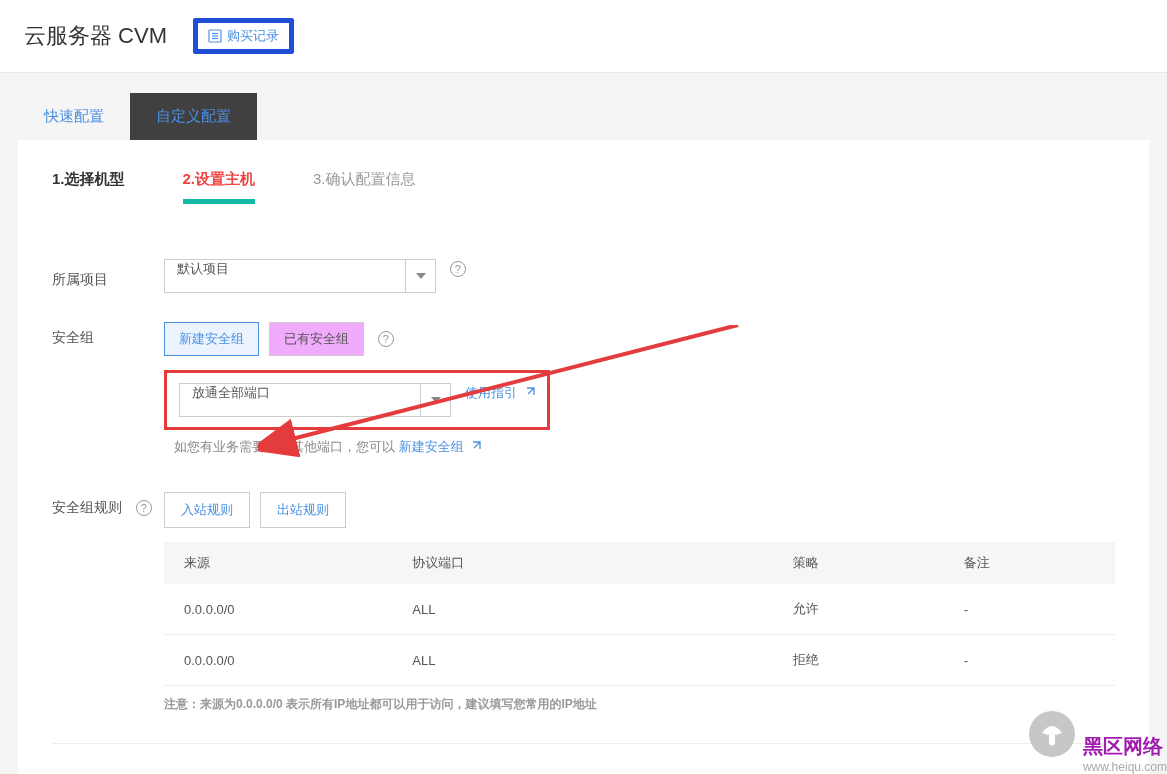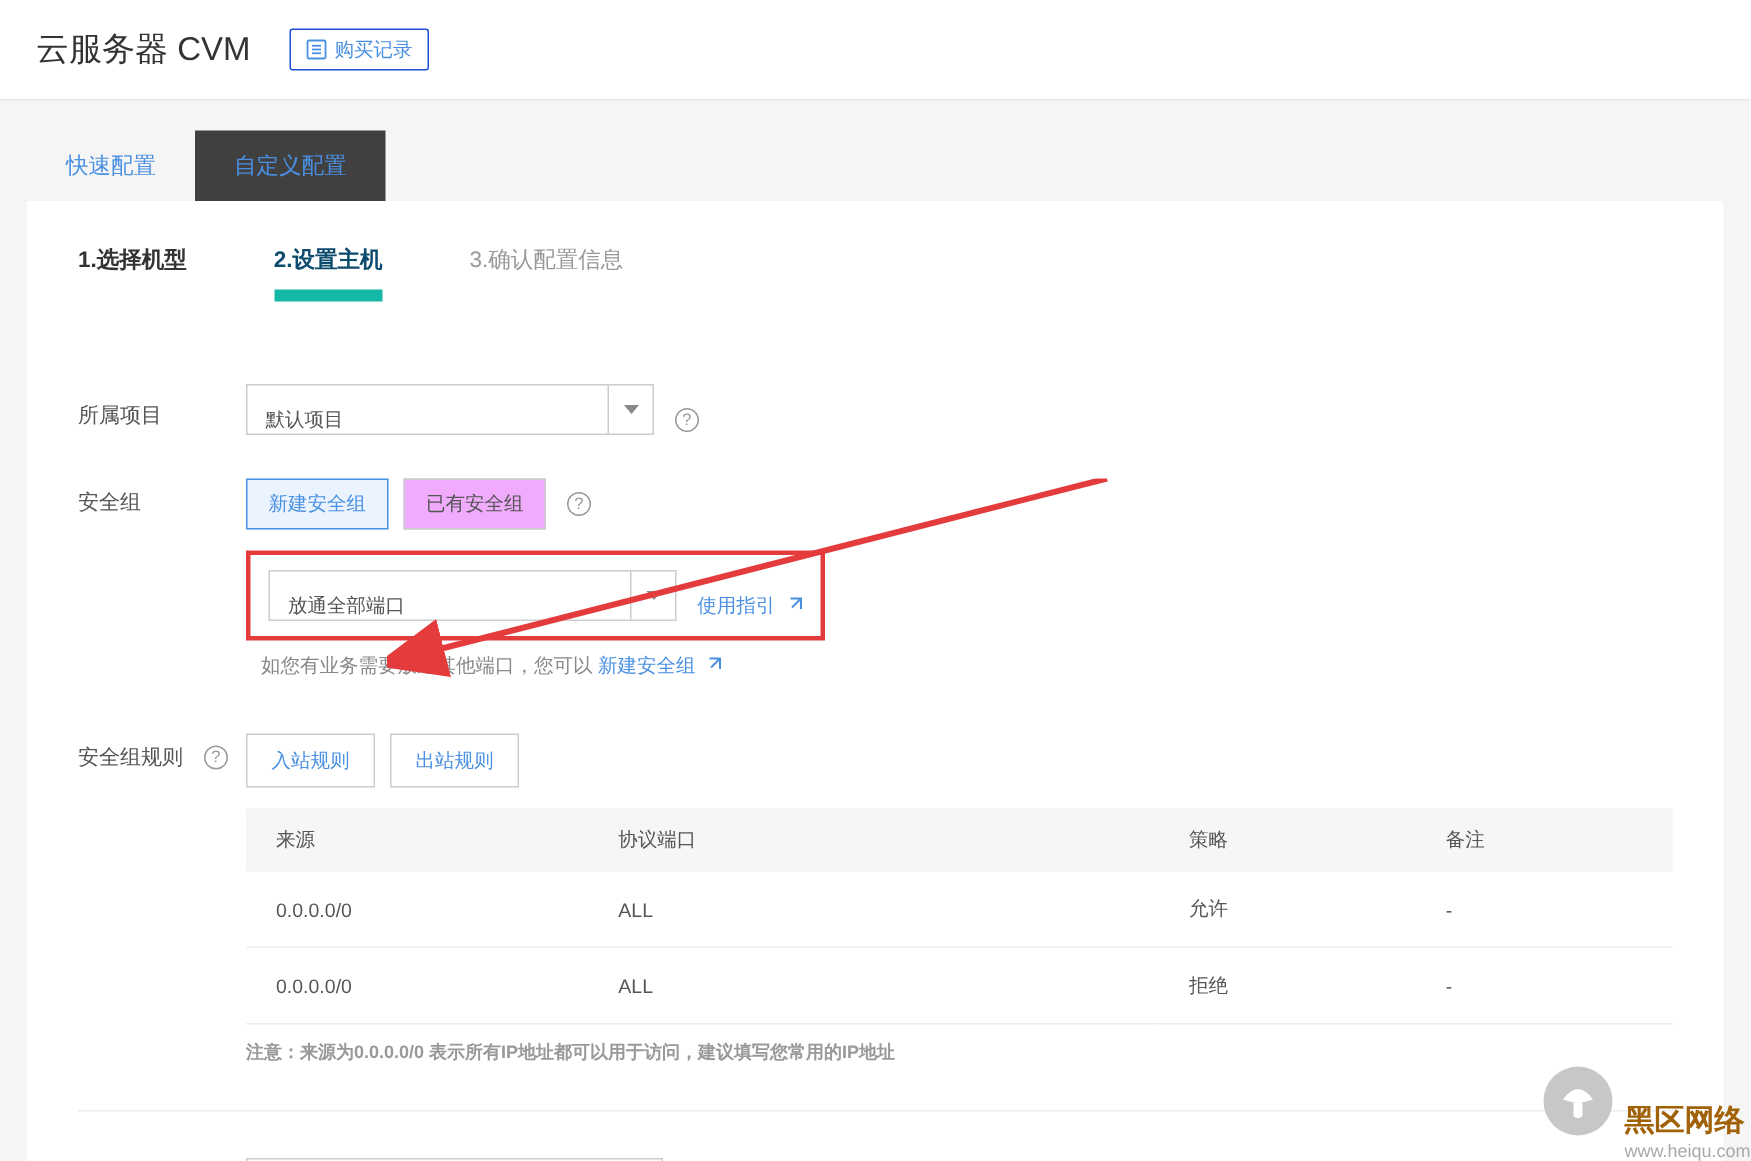--- a/index.html
+++ b/index.html
@@ -1,34 +1,34 @@
 <!DOCTYPE html>
 <html><head>
   <meta charset="utf-8">
   <style>
     * { box-sizing: border-box; margin: 0; padding: 0; }
     body { font-family: -apple-system, BlinkMacSystemFont, "PingFang SC", "Microsoft YaHei", sans-serif; font-size: 14px; color: #333; background: #f5f5f5; width: 1167px; }
     .header { background: #fff; padding: 18px 24px; display: flex; align-items: center; border-bottom: 1px solid #e8e8e8; }
     .header h1 { font-size: 22px; font-weight: 500; color: #333; margin-right: 26px; }
-    .record-btn { border: 1px solid #1d4ed8; color: #4a90e2; background: #fff; padding: 4px 10px; font-size: 13px; display: inline-flex; align-items: center; cursor: pointer; border-radius: 2px; }
+    .record-btn { border: 5px solid #1d4ed8; color: #4a90e2; background: #fff; padding: 4px 10px; font-size: 13px; display: inline-flex; align-items: center; cursor: pointer; border-radius: 2px; }
     .record-btn svg { margin-right: 5px; }
     .body-area { padding: 20px 18px; }
     .top-tabs { display: flex; }
     .top-tab { padding: 14px 26px; font-size: 15px; color: #4a90e2; cursor: pointer; background: transparent; }
     .top-tab.active { background: #404040; color: #4a90e2; }
     .panel { background: #fff; padding: 30px 34px 40px; position: relative; }
     .steps { display: flex; gap: 58px; padding-bottom: 6px; margin-bottom: 48px; }
     .step { font-size: 15px; font-weight: 600; color: #333; padding-bottom: 10px; cursor: pointer; }
-    .step.active { color: #0c4a6e; border-bottom: 8px solid #14b8a6; }
+    .step.active { color: #ef4444; border-bottom: 5px solid #14b8a6; }
     .step.future { color: #999; font-weight: 500; }
     .form-row { display: flex; align-items: center; margin-bottom: 28px; min-height: 36px; }
     .form-row.align-top { align-items: flex-start; }
     .label-col { width: 112px; font-size: 14px; color: #555; flex-shrink: 0; padding-top: 7px; }
     .content-col { flex: 1; position: relative; }
-    .select-box { display: inline-flex; align-items: flex-end; height: 34px; border: 1px solid #ccc; background: #fff; cursor: pointer; }
+    .select-box { display: inline-flex; align-items: flex-start; height: 34px; border: 1px solid #ccc; background: #fff; cursor: pointer; }
     .select-text { padding: 0 12px; font-size: 13px; color: #555; width: 240px; }
     .select-arrow { width: 30px; height: 32px; border-left: 1px solid #ccc; display: flex; align-items: center; justify-content: center; }
     .chevron { width: 0; height: 0; border-left: 5px solid transparent; border-right: 5px solid transparent; border-top: 6px solid #888; }
     .help-ic { display: inline-flex; width: 16px; height: 16px; border: 1px solid #999; border-radius: 50%; align-items: center; justify-content: center; font-size: 11px; color: #999; margin-left: 10px; vertical-align: middle; }
     .seg-buttons { display: inline-flex; }
     .seg-btn { padding: 7px 14px; border: 1px solid #ccc; font-size: 13px; cursor: pointer; background: #f0abfc; color: #555; }
     .seg-btn + .seg-btn { margin-left: 10px; }
     .seg-btn.active { border-color: #4a90e2; color: #4a90e2; background: #eaf3fe; }
     .highlight-box { border: 3px solid #e43b3d; padding: 10px 12px; display: inline-block; margin-top: 14px; }
     .link-txt { color: #4a90e2; font-size: 13px; margin-left: 10px; cursor: pointer; }
@@ -42,21 +42,21 @@
     .tbl { width: 100%; border-collapse: collapse; margin-top: 14px; }
     .tbl thead { background: #f5f6f7; }
     .tbl th { text-align: left; font-weight: 500; font-size: 13px; color: #555; padding: 12px 20px; }
     .tbl td { font-size: 13px; color: #555; padding: 16px 20px; border-bottom: 1px solid #eee; }
     .note { font-size: 12px; color: #999; margin-top: 10px; font-weight: bold; }
     .text-input { height: 34px; border: 1px solid #ccc; padding: 0 10px; font-size: 13px; width: 278px; color: #555; }
     .text-input::placeholder { color: #bbb; }
     .arrow-svg { position: absolute; top: 185px; left: 240px; pointer-events: none; z-index: 5; }
     .watermark { position: absolute; right: 0; bottom: 0; display: flex; align-items: center; gap: 8px; color: #888; font-size: 14px; }
     .watermark .circ { width: 46px; height: 46px; background: #c7c7c7; border-radius: 50%; display: flex; align-items: center; justify-content: center; }
-    .watermark .t1 { font-size: 20px; font-weight: 700; color: #a16207; margin-top: 40px; }
+    .watermark .t1 { font-size: 20px; font-weight: 700; color: #a21caf; margin-top: 40px; }
     .watermark .t2 { font-size: 12px; color: #aaa; }
     .section-divider { border-top: 1px solid #eee; margin: 30px 0; }
   </style>
 </head>
 <body>
 
 <div class="header">
   <h1>云服务器 CVM</h1>
   <button class="record-btn">
     <svg width="14" height="14" viewBox="0 0 14 14">

